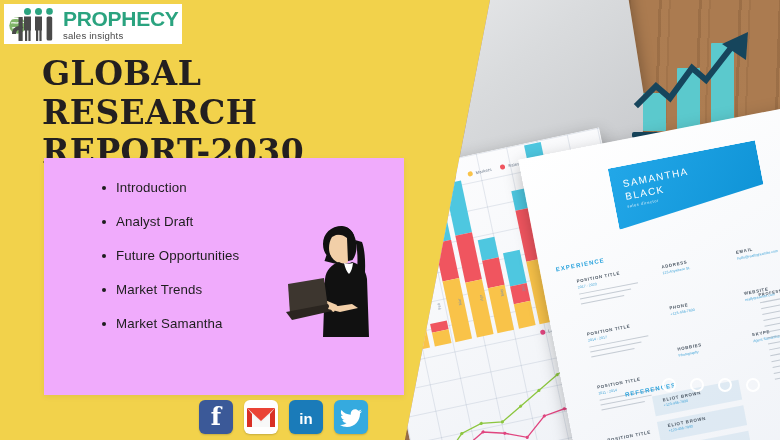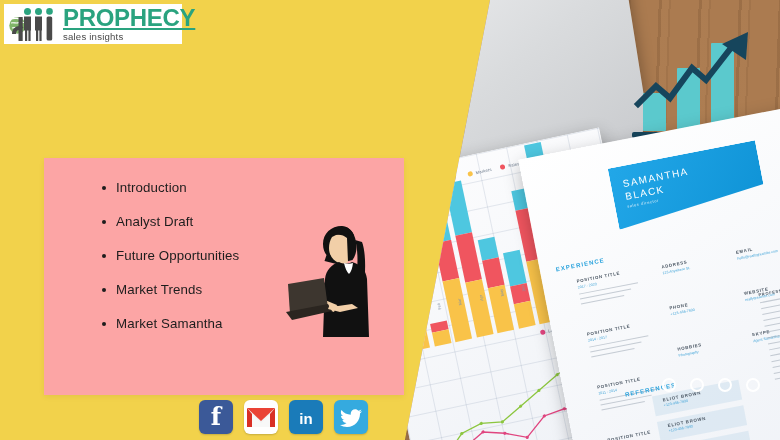--- a/index.html
+++ b/index.html
@@ -112,33 +112,33 @@
   .dot-o{width:14px;height:14px;border-radius:50%;border:2px solid #ffffff;box-sizing:border-box;}
 
   
   .logo-box{
     position:absolute;top:4px;left:4px;width:178px;height:40px;
     background:#ffffff;display:flex;align-items:center;padding-left:4px;
     box-sizing:border-box;
   }
   .logo-mark{position:relative;width:54px;height:34px;flex:none;}
   .logo-words{display:flex;flex-direction:column;justify-content:center;margin-left:1px;}
-  .logo-w1{font-size:24px;font-weight:bold;color:#2aa37f;letter-spacing:-0.3px;line-height:1;text-decoration:underline;}
+  .logo-w1{font-size:21px;font-weight:bold;color:#2aa37f;letter-spacing:-0.3px;line-height:1;}
   .logo-w2{font-size:9.6px;color:#4a4a4a;letter-spacing:.2px;line-height:1;margin-top:2px;}
 
   .headline{
     position:absolute;top:55px;left:42px;width:360px;
     font-family:"DejaVu Serif", serif;font-weight:bold;
     color:#231f20;font-size:33px;line-height:1.18;letter-spacing:.4px;
   }
   .headline .l2{display:block;}
 
   .card{
     position:absolute;top:158px;left:44px;width:360px;height:237px;
-    background:#fca5a5;box-shadow:0 2px 6px rgba(0,0,0,.06);
+    background:#f0abfc;box-shadow:0 2px 6px rgba(0,0,0,.06);
   }
   .bullets{position:absolute;top:22px;left:58px;margin:0;padding:0;list-style:none;}
   .bullets li{
     position:relative;padding-left:14px;margin-bottom:19px;
     font-size:13.3px;color:#1d1d1d;letter-spacing:.1px;
   }
   .bullets li:before{
     content:"";position:absolute;left:0;top:6px;width:4px;height:4px;
     border-radius:50%;background:#1d1d1d;
   }
@@ -400,20 +400,24 @@
         <circle cx="41.5" cy="4.4" r="3.3" fill="#2aa37f"></circle>
         <rect x="38.6" y="9.5" width="5.6" height="24" rx="1.6" fill="#4a4a4a"></rect>
       </svg>
     </div>
     <div class="logo-words">
       <div class="logo-w1">PROPHECY</div>
       <div class="logo-w2">sales insights</div>
     </div>
   </div>
 
+  <div class="headline">
+    <span class="l1">GLOBAL RESEARCH</span>
+    <span class="l2">REPORT-2030</span>
+  </div>
 
   <div class="card">
     <ul class="bullets" id="bullet-list">
         <li>Introduction</li>
         <li>Analyst Draft</li>
         <li>Future Opportunities</li>
         <li>Market Trends</li>
         <li>Market Samantha</li>
       </ul>
 

